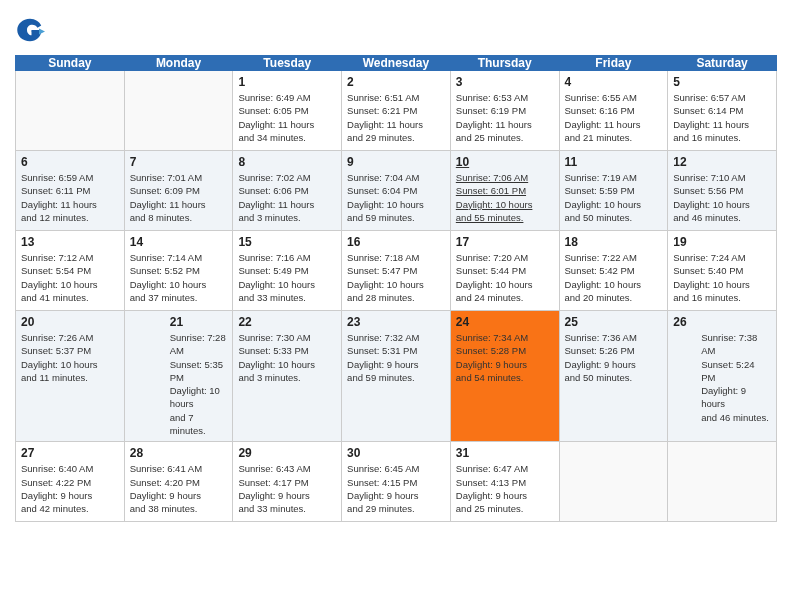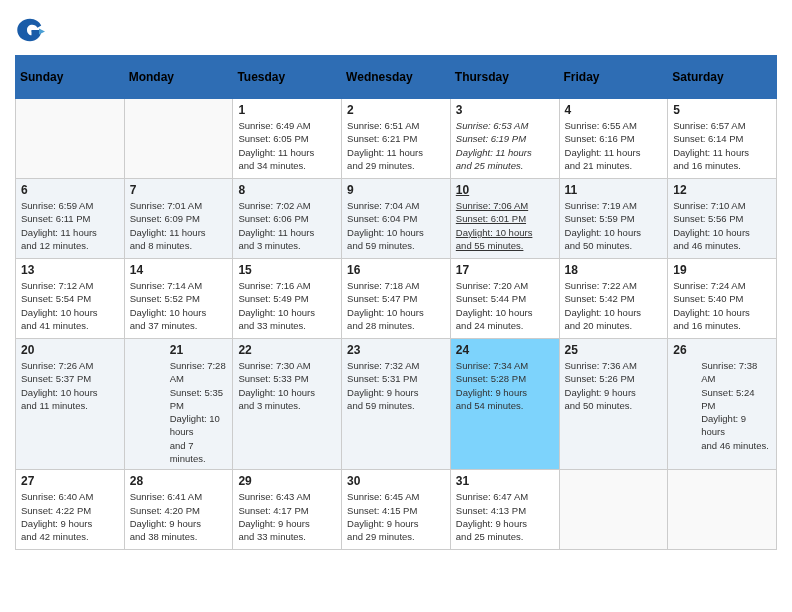--- a/index.html
+++ b/index.html
@@ -52,25 +52,25 @@
       font-size: 16px;
       color: #444;
     }
     .calendar-table {
       width: 100%;
       border-collapse: collapse;
       table-layout: fixed;
     }
     .calendar-table th {
       background-color: #2e6db4;
-      color: #000000;
+      color: #ffffff;
       font-size: 12px;
       font-weight: bold;
-      padding: 14px 4px;
-      text-align: left;
+      padding: 0 4px;
+      text-align: center;
       border: 1px solid #2e6db4;
     }
     .calendar-table td {
       border: 1px solid #ccc;
       vertical-align: top;
       padding: 4px 5px;
       font-size: 10px;
       color: #333;
       height: 80px;
       background: #fff;
@@ -143,21 +143,21 @@
         </td>
         <td style="background: rgb(255, 255, 255);">
           <span class="day-number">2</span>
           <div class="day-info" style="white-space: pre-line;">Sunrise: 6:51 AM
 Sunset: 6:21 PM
 Daylight: 11 hours
 and 29 minutes.</div>
         </td>
         <td style="background: rgb(255, 255, 255);">
           <span class="day-number">3</span>
-          <div class="day-info" style="white-space: pre-line; font-style: italic;">Sunrise: 6:53 AM
+          <div class="day-info" style="white-space: pre-line;">Sunrise: 6:53 AM
 Sunset: 6:19 PM
 Daylight: 11 hours
 and 25 minutes.</div>
         </td>
         <td style="background: rgb(255, 255, 255);">
           <span class="day-number">4</span>
           <div class="day-info" style="white-space: pre-line;">Sunrise: 6:55 AM
 Sunset: 6:16 PM
 Daylight: 11 hours
 and 21 minutes.</div>
@@ -294,21 +294,21 @@
 Daylight: 10 hours
 and 3 minutes.</div>
         </td>
         <td style="background: rgb(240, 244, 248);">
           <span class="day-number">23</span>
           <div class="day-info" style="white-space: pre-line;">Sunrise: 7:32 AM
 Sunset: 5:31 PM
 Daylight: 9 hours
 and 59 minutes.</div>
         </td>
-        <td style="background: #7dd3fc;">
+        <td style="background: #f97316;">
           <span class="day-number">24</span>
           <div class="day-info" style="white-space: pre-line;">Sunrise: 7:34 AM
 Sunset: 5:28 PM
 Daylight: 9 hours
 and 54 minutes.</div>
         </td>
         <td style="background: rgb(240, 244, 248);">
           <span class="day-number">25</span>
           <div class="day-info" style="white-space: pre-line;">Sunrise: 7:36 AM
 Sunset: 5:26 PM

